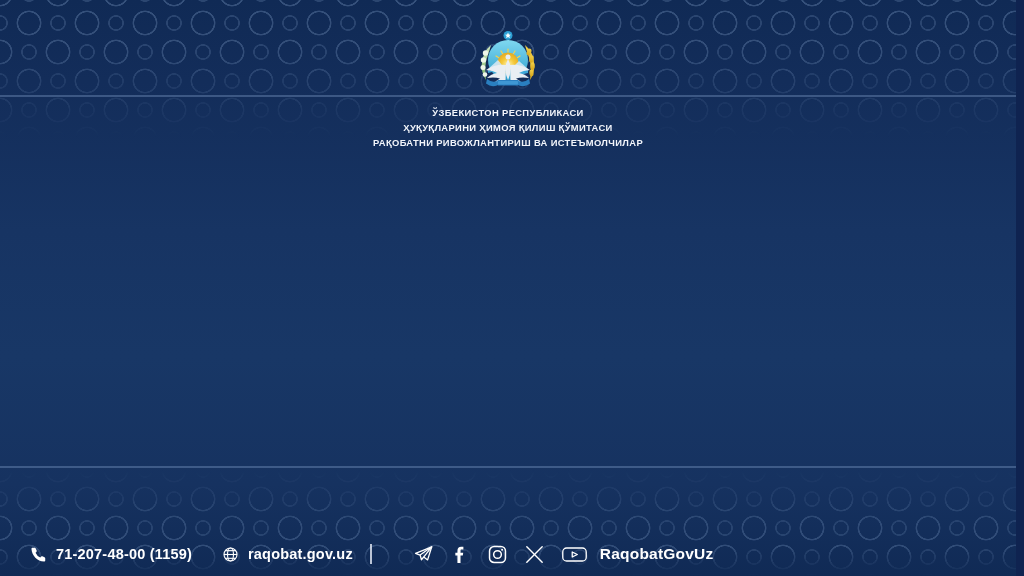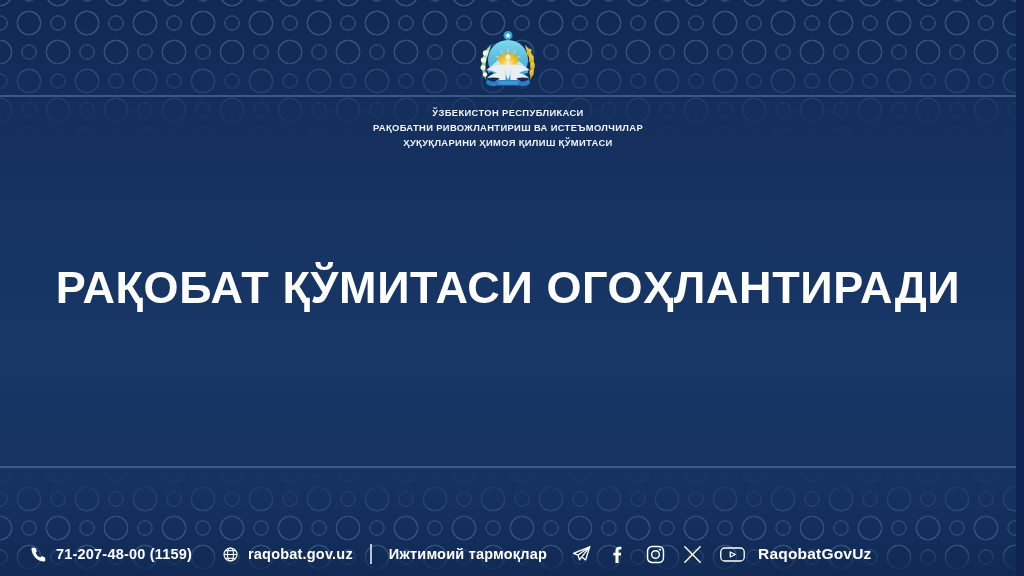--- a/index.html
+++ b/index.html
@@ -250,26 +250,25 @@
           <rect x="48" y="100" width="44" height="11" rx="2.5" fill="#2a7fc0"></rect>
           <rect x="50" y="102" width="40" height="7" rx="1.6" fill="#3f97d4"></rect>
           <path d="M28 98 q10 8 20 4 l0 9 q-12 4 -22 -4 Z" fill="#2a7fc0"></path>
           <path d="M112 98 q-10 8 -20 4 l0 9 q12 4 22 -4 Z" fill="#2a7fc0"></path>
         </g>
       </svg>
     </div>
 
     <div class="org-name">
       <div>ЎЗБЕКИСТОН РЕСПУБЛИКАСИ</div>
+      <div>ҲУҚУҚЛАРИНИ ҲИМОЯ ҚИЛИШ ҚЎМИТАСИ</div>
       <div>РАҚОБАТНИ РИВОЖЛАНТИРИШ ВА ИСТЕЪМОЛЧИЛАР</div>
-      <div>ҲУҚУҚЛАРИНИ ҲИМОЯ ҚИЛИШ ҚЎМИТАСИ</div>
     </div>
   </div>
 
-  <div class="title">РАҚОБАТ ҚЎМИТАСИ ОГОҲЛАНТИРАДИ</div>
 
   <div class="footer">
 
     <div class="f-item">
       <span class="f-icon phone-icon">
         <svg viewBox="0 0 24 24" width="17" height="17" fill="#ffffff">
           <path d="M6.6 2.5c.7 0 1.2.4 1.5 1l1.3 3c.3.7.1 1.4-.4 1.9L7.8 9.5a12.6 12.6 0 0 0 6.7 6.7l1.1-1.2c.5-.5 1.2-.7 1.9-.4l3 1.3c.6.3 1 .8 1 1.5v3c0 .9-.8 1.7-1.7 1.6C10.2 21.3 2.7 13.8 2.1 4.2 2 3.3 2.8 2.5 3.7 2.5z"></path>
         </svg>
       </span>
       <span>71-207-48-00  (1159)</span>
@@ -285,21 +284,20 @@
           <line x1="2.8" y1="12" x2="21.2" y2="12"></line>
           <line x1="4.4" y1="6.6" x2="19.6" y2="6.6"></line>
           <line x1="4.4" y1="17.4" x2="19.6" y2="17.4"></line>
         </svg>
       </span>
       <span>raqobat.gov.uz</span>
     </div>
 
     <span class="vbar"></span>
 
-    <span>Ижтимоий тармоқлар</span>
 
     <span class="gap-md"></span>
 
     <span class="social-icon">
       <svg viewBox="0 0 24 24" width="21" height="21" fill="none" stroke="#ffffff" stroke-width="1.5" stroke-linejoin="round">
         <path d="M21.4 3.2 2.9 10.6l5.2 2 1.6 5.4 2.6-3.2 4.4 3.4z"></path>
         <path d="M8.1 12.6 21.4 3.2l-9 11.6"></path>
       </svg>
     </span>
 

